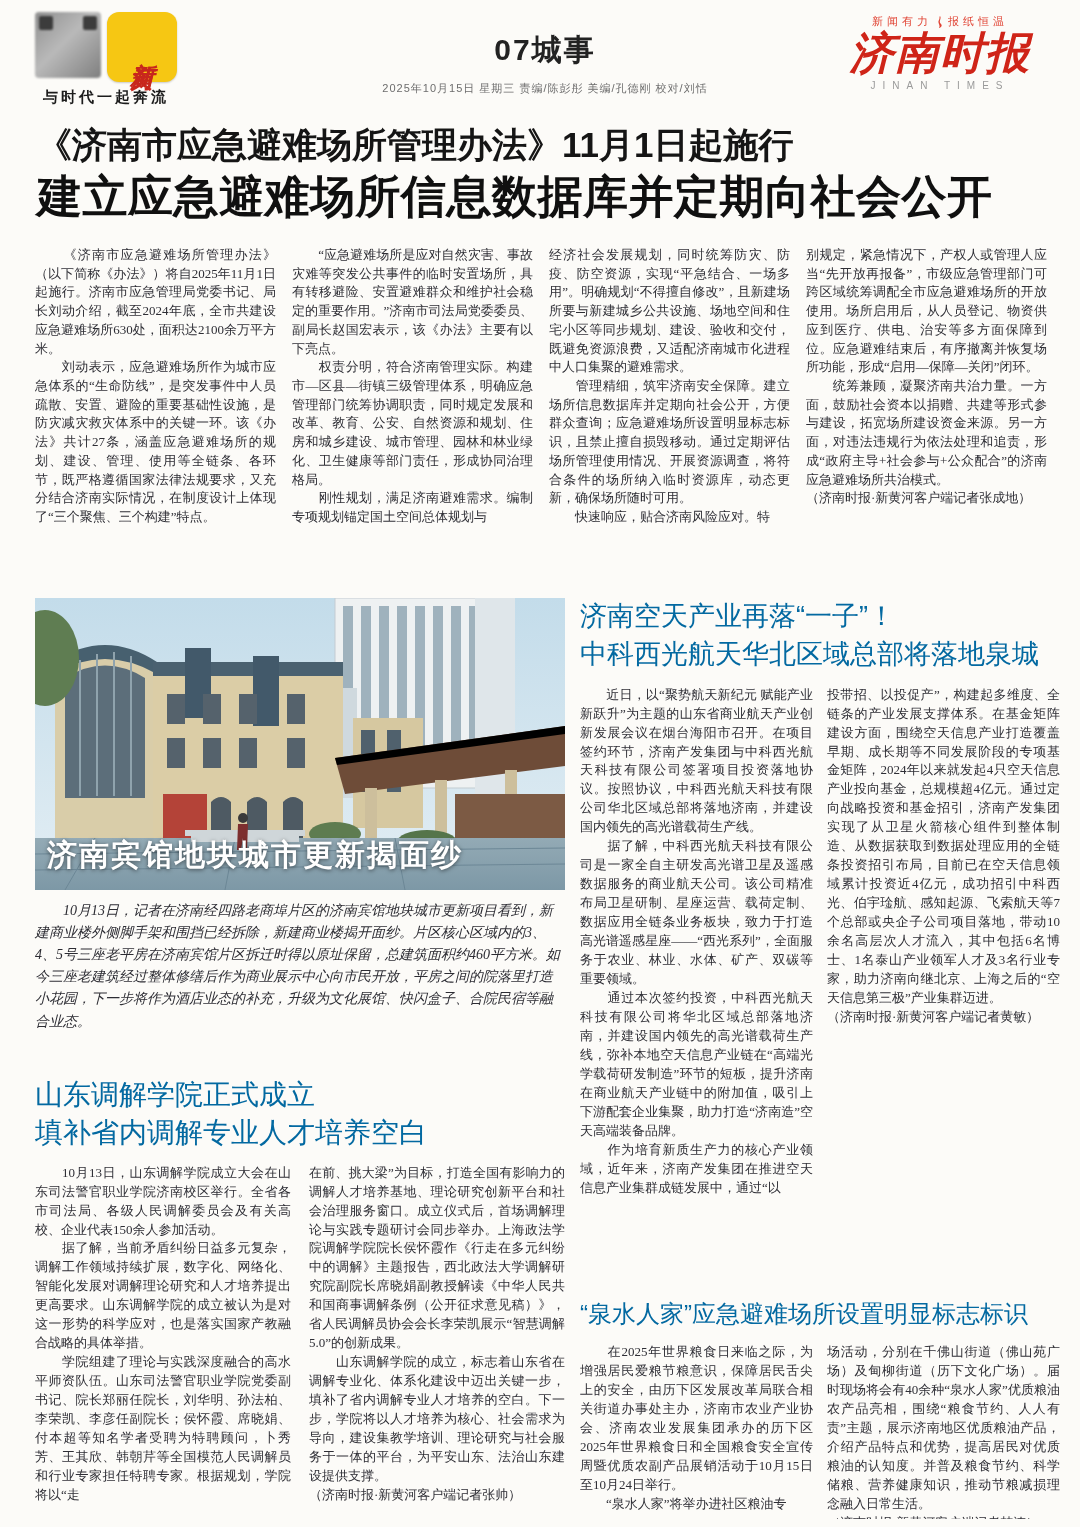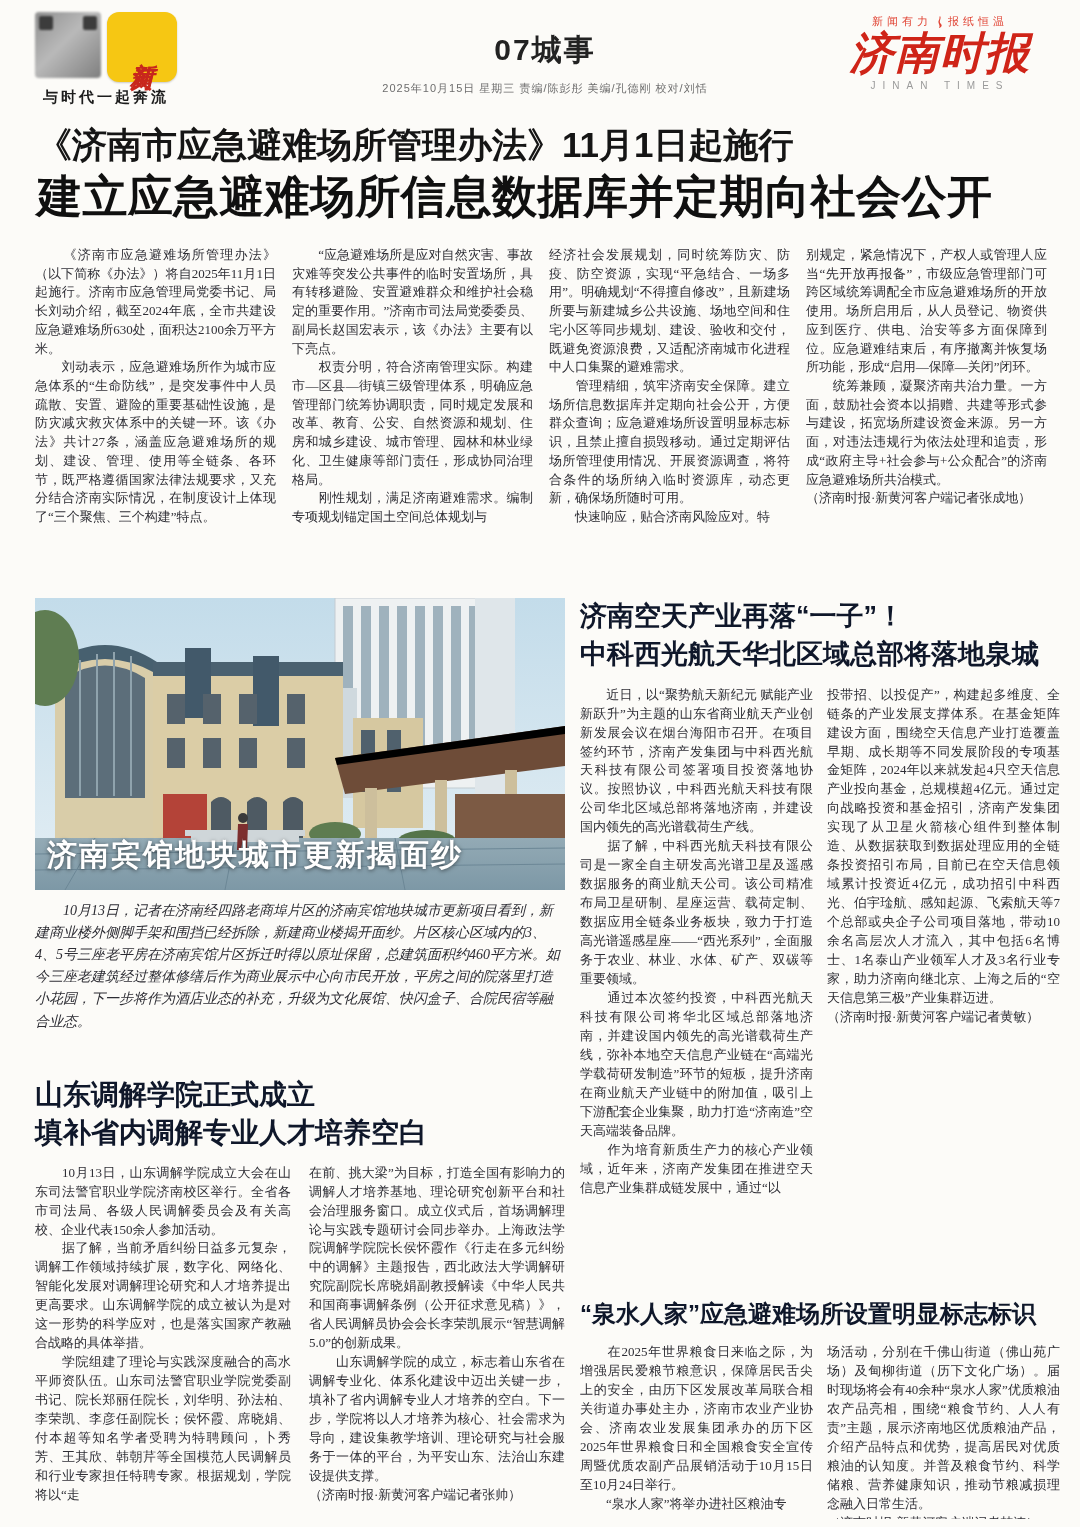--- a/index.html
+++ b/index.html
@@ -71,21 +71,21 @@
   }
   .photo-caption {
     margin-top:10px; font-style:italic; font-size:14px; line-height:1.58; color:#2c2c33;
   }
   .photo-credit {
     margin-top:2px; text-align:right; font-style:normal; font-family:"Liberation Sans",sans-serif;
     font-weight:bold; font-size:13.5px; color:#222;
   }
   
   .aero-block { position:absolute; left:580px; top:598px; width:480px; }
-  .story-title { font-family:"Liberation Sans",sans-serif; font-weight:700; color:#0f172a; }
+  .story-title { font-family:"Liberation Sans",sans-serif; font-weight:400; color:#0369a1; }
   .aero-title { font-size:27px; line-height:1.4; }
   .two-col { display:flex; gap:14px; margin-top:12px; overflow:hidden; }
   .two-col .col { font-size:13px; line-height:1.46; }
   .aero-cols { height:596px; }
   .mediation-block { position:absolute; left:35px; top:1076px; width:530px; }
   .mediation-title { font-size:28px; line-height:1.35; }
   .mediation-cols { height:368px; gap:18px; }
   .grain-block { position:absolute; left:580px; top:1298px; width:480px; }
   .grain-title { font-size:24px; line-height:1.3; white-space:nowrap; }
   .grain-cols { height:176px;margin-top:14px; }

